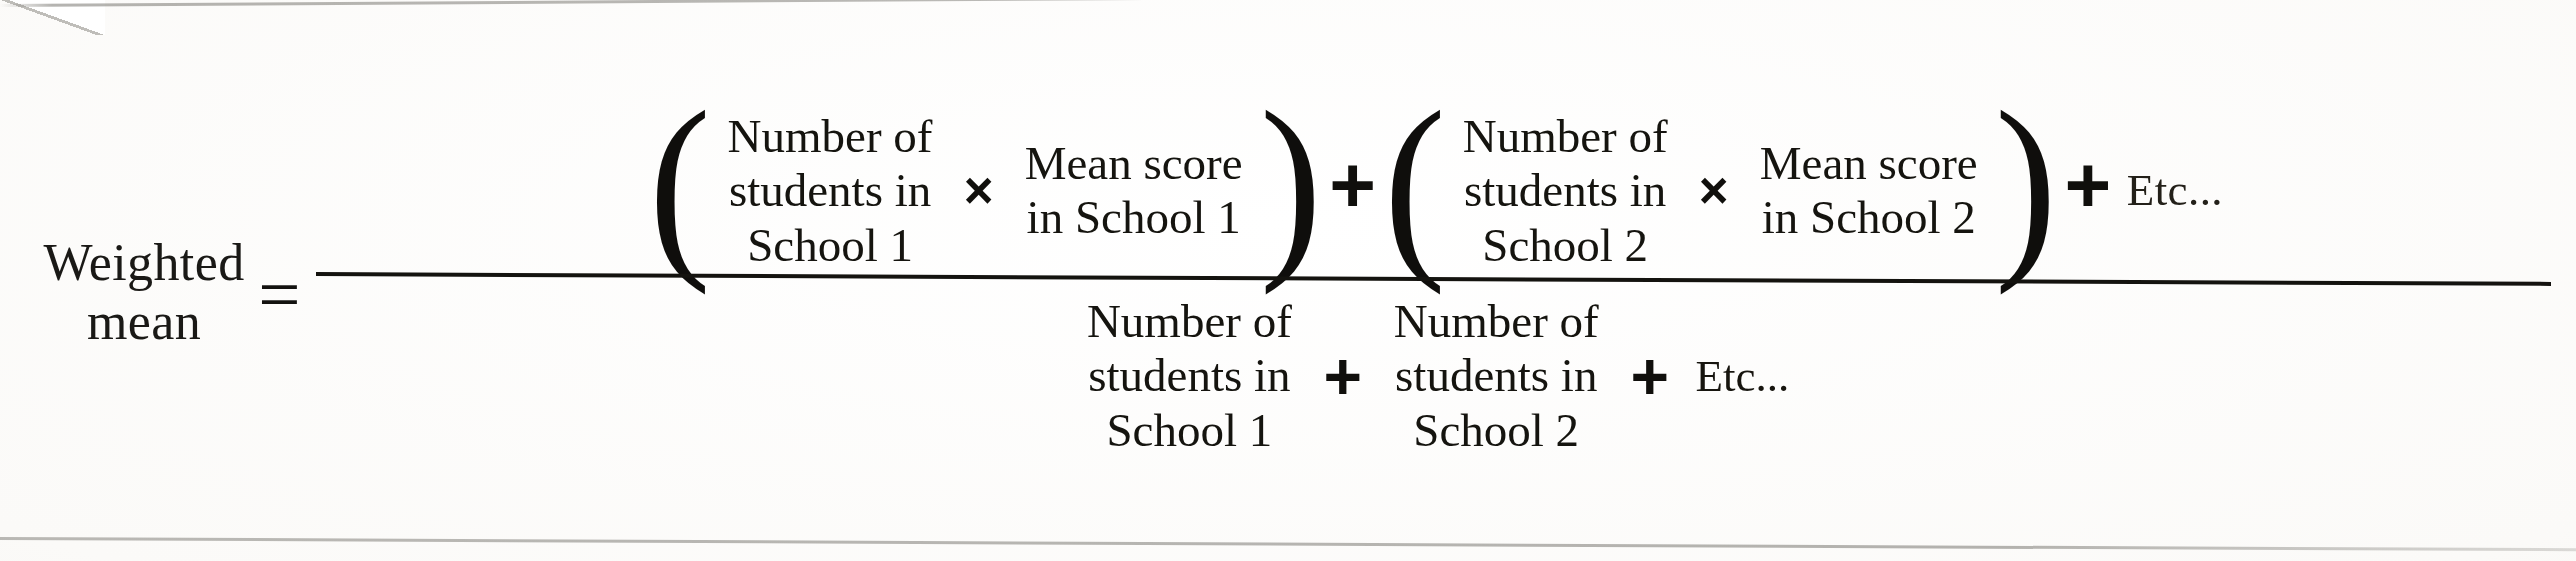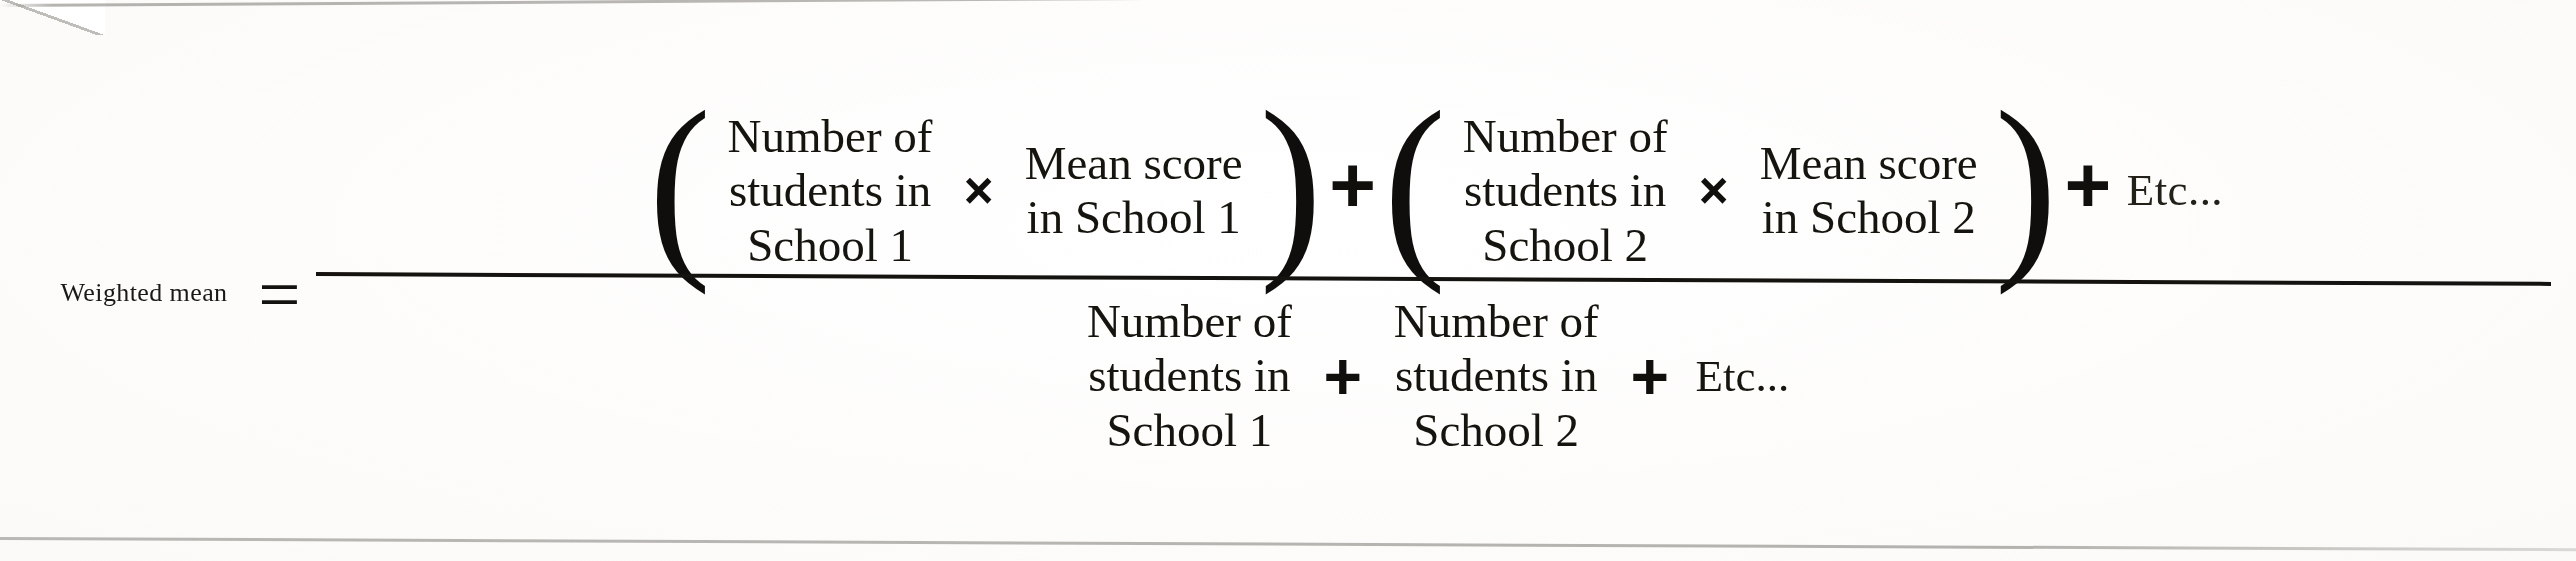--- a/index.html
+++ b/index.html
@@ -53,21 +53,21 @@
     position: absolute;
     left: 0; top: 0;
     width: 2576px; height: 561px;
     display: flex;
     align-items: center;
     padding-left: 35px;
     box-sizing: border-box;
   }
 
   .lhs {
-    font-size: 26px;
+    font-size: 52px;
     line-height: 1.12;
     text-align: center;
     font-family: "Liberation Serif", serif;
     color: #1a1916;
     width: 218px;
     margin-top: 24.4px;
     letter-spacing: 0.4px;
   }
 
   .equals {

